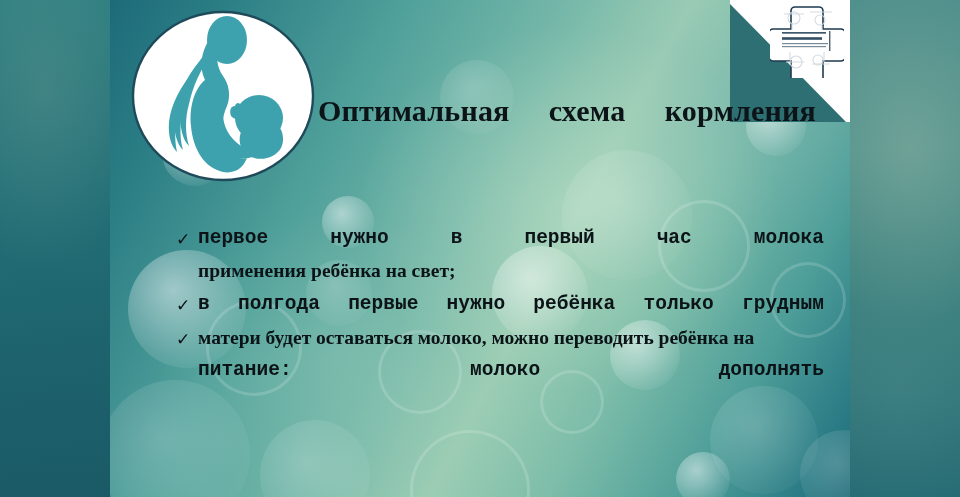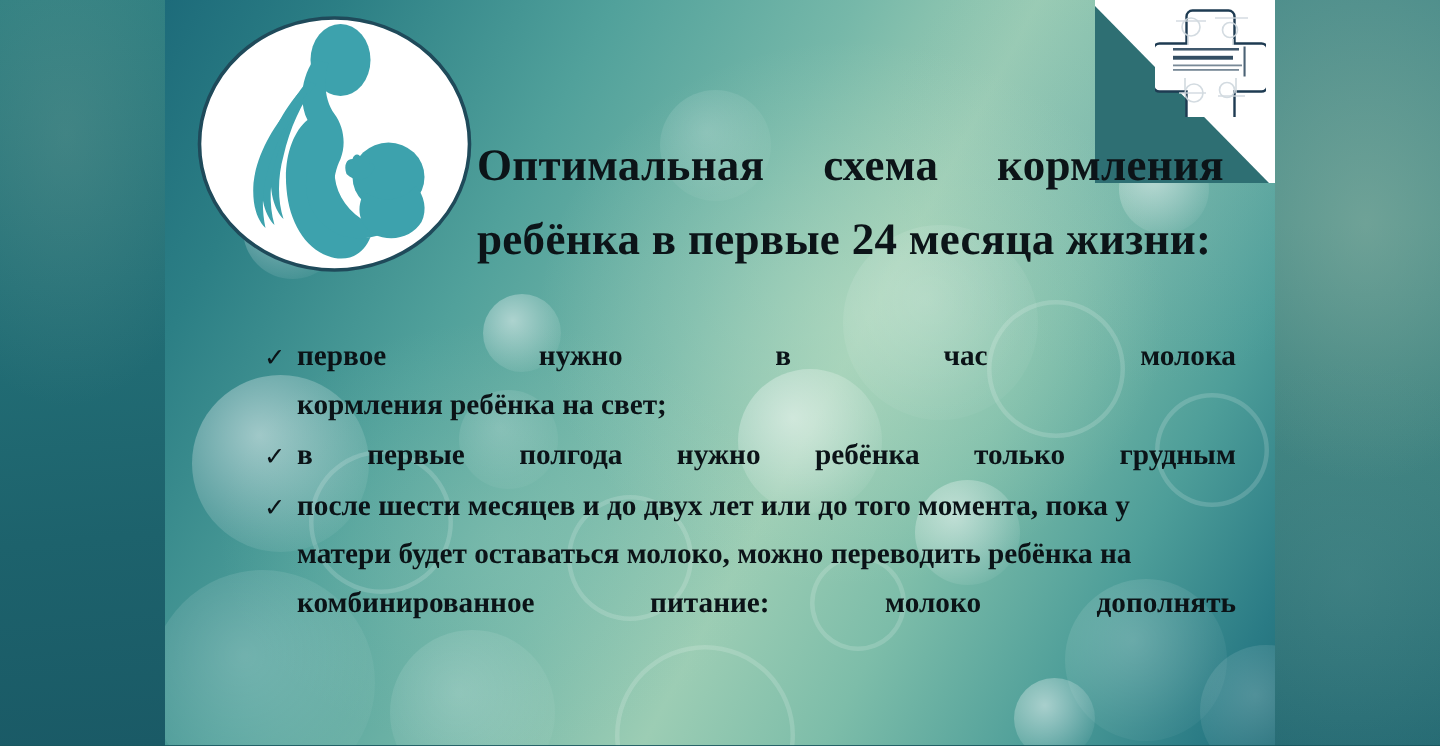--- a/index.html
+++ b/index.html
@@ -159,21 +159,21 @@
     color: #0b1317;
   }
   .line {
     display: block;
     white-space: nowrap;
   }
   .line.j {
     display: flex;
     justify-content: space-between;
   }
-  .line.j > span { display: inline-block; }
+  .line.j > span { display: inline-block; font-family: Liberation Mono, monospace; }
 </style>
 </head>
 <body>
 
 <div class="slide">
 
   <div class="bg-center"></div>
   <div class="bg-center-glow"></div>
 
   <div class="bokeh-layer">
@@ -268,56 +268,54 @@
   </div>
 
   <div class="content">
 
     <div class="title">
       <span class="ln j">
         <span>Оптимальная</span>
         <span>схема</span>
         <span>кормления</span>
       </span>
-      <span class="ln">ребёнка в первые 24 месяца жизни:</span>
     </div>
 
     <div class="bullets">
 
       <div class="bullet">
         <span class="tick">✓</span>
         <span class="line j">
           <span>первое</span>
           <span>нужно</span>
           <span>в</span>
+          <span>первый</span>
           <span>час</span>
           <span>молока</span>
         </span>
-        <span class="line">кормления ребёнка на свет;</span>
+        <span class="line">применения ребёнка на свет;</span>
       </div>
 
       <div class="bullet">
         <span class="tick">✓</span>
         <span class="line j">
           <span>в</span>
+          <span>полгода</span>
           <span>первые</span>
-          <span>полгода</span>
           <span>нужно</span>
           <span>ребёнка</span>
           <span>только</span>
           <span>грудным</span>
         </span>
       </div>
 
       <div class="bullet">
         <span class="tick">✓</span>
-        <span class="line">после шести месяцев и до двух лет или до того момента, пока у</span>
         <span class="line">матери будет оставаться молоко, можно переводить ребёнка на</span>
         <span class="line j">
-          <span>комбинированное</span>
           <span>питание:</span>
           <span>молоко</span>
           <span>дополнять</span>
         </span>
       </div>
 
     </div>
   </div>
 </div>
 

